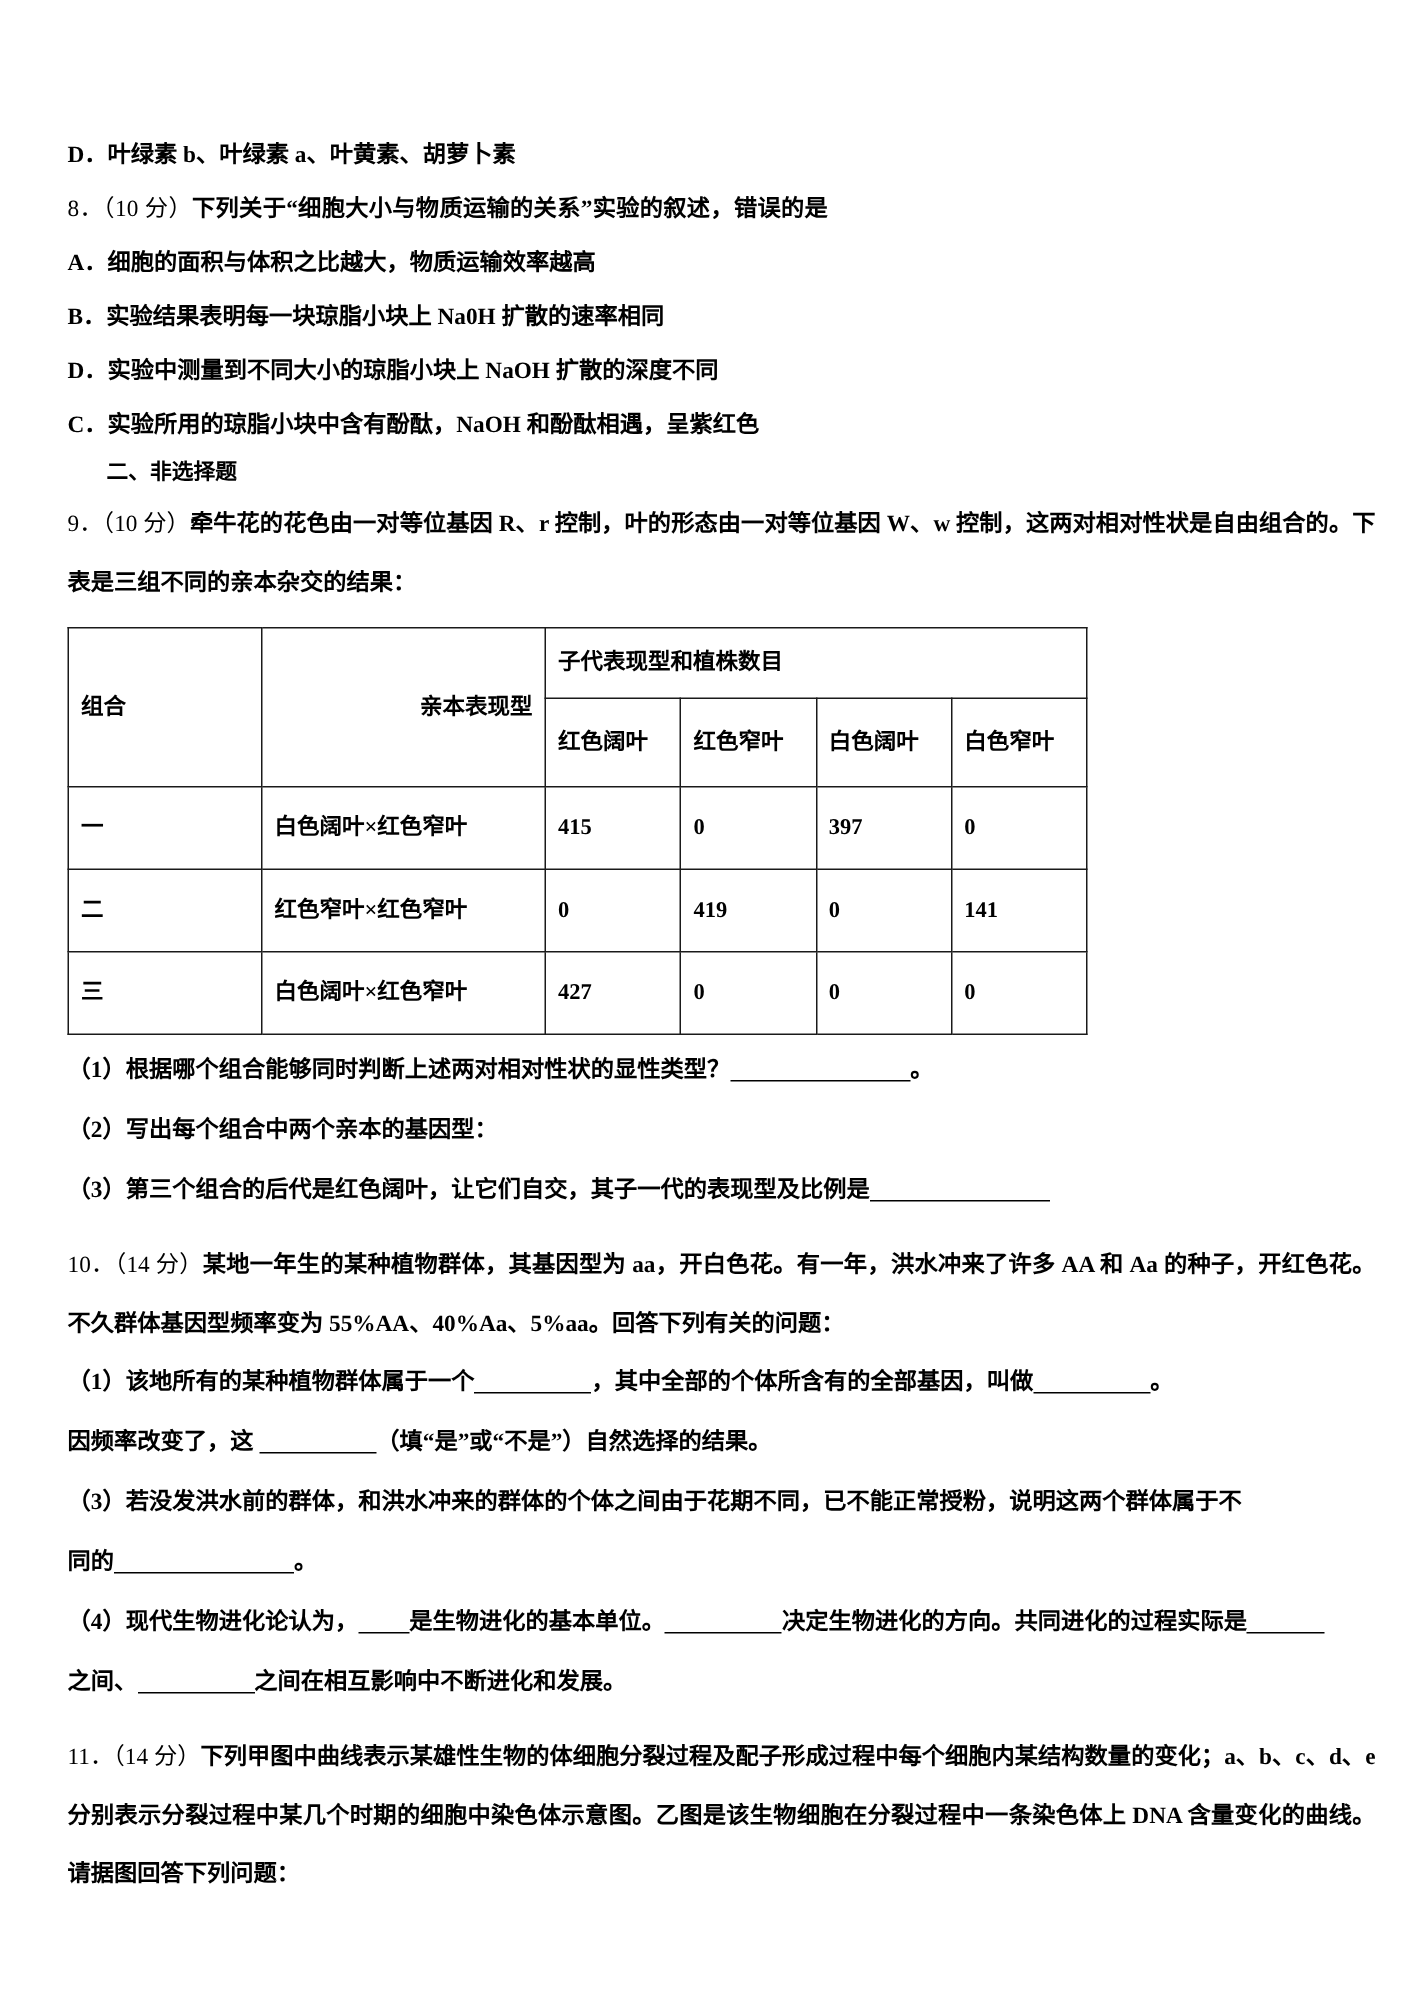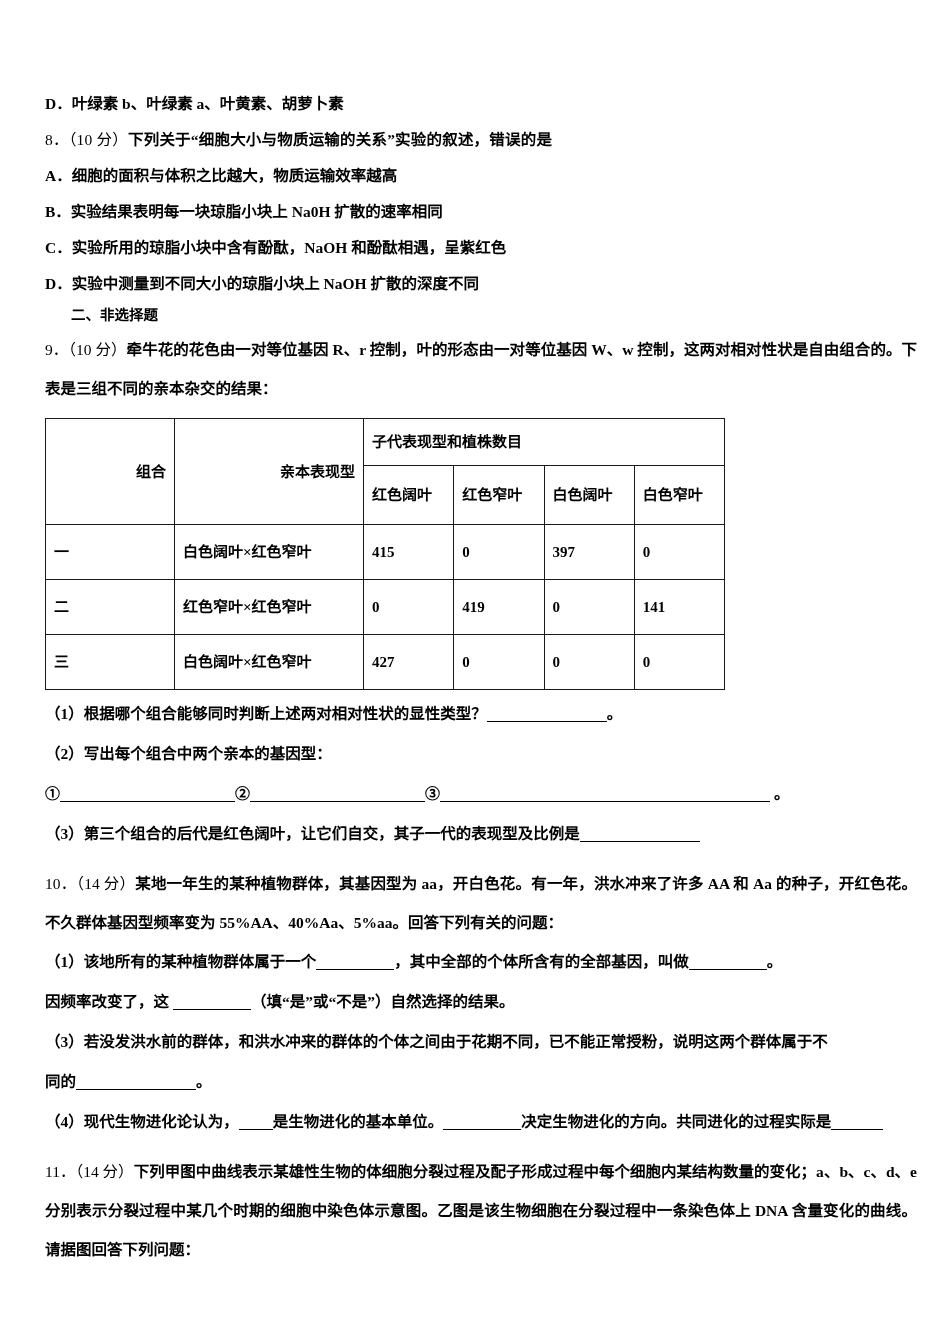--- a/index.html
+++ b/index.html
@@ -76,21 +76,21 @@
     table-layout: fixed;
   }
   table.genetics td {
     border: 1.1px solid #1a1a1a;
     font-size: 15px;
     font-weight: bold;
     padding: 6px 8px;
     vertical-align: middle;
     line-height: 22px;
   }
-  table.genetics td.hdr-combo { width: 112px; height: 64px; text-align: right; }
+  table.genetics td.hdr-combo { width: 112px; height: 64px; }
   table.genetics td.hdr-parent { width: 172px; text-align: right; }
   table.genetics td.hdr-span { height: 34px; font-weight: bold; }
   table.genetics td.sub { height: 46px; width: 99px; }
   table.genetics td.body-cell { height: 42px; }
   table.genetics td.num { font-weight: bold; }
 
   .blank-s { display:inline-block; border-bottom: 1.2px solid #000; width: 52px; vertical-align: -3px; }
   .blank-m { display:inline-block; border-bottom: 1.2px solid #000; width: 78px; vertical-align: -3px; }
   .blank-l { display:inline-block; border-bottom: 1.2px solid #000; width: 120px; vertical-align: -3px; }
   .blank-xl { display:inline-block; border-bottom: 1.2px solid #000; width: 175px; vertical-align: -3px; }
@@ -110,22 +110,22 @@
 
 <div class="page">
   <div class="content">
 
     <div class="opt">D．叶绿素 b、叶绿素 a、叶黄素、胡萝卜素</div>
 
     <div class="line"><span class="qnum">8．</span><span class="score">（10 分）</span><span>下列关于“细胞大小与物质运输的关系”实验的叙述，错误的是</span></div>
 
     <div class="opt">A．细胞的面积与体积之比越大，物质运输效率越高</div>
     <div class="opt">B．实验结果表明每一块琼脂小块上 Na0H 扩散的速率相同</div>
+    <div class="opt">D．实验中测量到不同大小的琼脂小块上 NaOH 扩散的深度不同</div>
     <div class="opt">C．实验所用的琼脂小块中含有酚酞，NaOH 和酚酞相遇，呈紫红色</div>
-    <div class="opt">D．实验中测量到不同大小的琼脂小块上 NaOH 扩散的深度不同</div>
 
     <div class="sect-head">二、非选择题</div>
 
     <div class="para" style="margin-top:2px;"><span class="qnum">9．</span><span class="score">（10 分）</span><span>牵牛花的花色由一对等位基因 R、r 控制，叶的形态由一对等位基因 W、w 控制，这两对相对性状是自由组合的。下表是三组不同的亲本杂交的结果：</span></div>
 
     <table class="genetics">
       <tbody>
         <tr>
           <td class="hdr-combo" rowspan="2">组合</td>
           <td class="hdr-parent" rowspan="2">亲本表现型</td>
@@ -161,34 +161,34 @@
           <td class="body-cell num">0</td>
           <td class="body-cell num">0</td>
         </tr>
       </tbody>
     </table>
 
     <div class="fillrow"><span>（1）根据哪个组合能够同时判断上述两对相对性状的显性类型？</span><span class="blank-l"></span><span>。</span></div>
 
     <div class="fillrow">（2）写出每个组合中两个亲本的基因型：</div>
 
-    <div class="fillrow"><span class="circnum">①</span><span class="blank-xl"></span><span class="circnum">②</span><span class="blank-xl"></span><span class="circnum">③</span><span class="blank-xxl"></span>&nbsp;<span>。</span></div>
 
     <div class="fillrow"><span>（3）第三个组合的后代是红色阔叶，让它们自交，其子一代的表现型及比例是</span><span class="blank-l"></span></div>
 
     <div class="para" style="margin-top:10px;"><span class="qnum">10．</span><span class="score">（14 分）</span><span>某地一年生的某种植物群体，其基因型为 aa，开白色花。有一年，洪水冲来了许多 AA 和 Aa 的种子，开红色花。不久群体基因型频率变为 55%AA、40%Aa、5%aa。回答下列有关的问题：</span></div>
 
     <div class="fillrow"><span>（1）该地所有的某种植物群体属于一个</span><span class="blank-m"></span><span>，其中全部的个体所含有的全部基因，叫做</span><span class="blank-m"></span><span>。</span></div>
 
 
     <div class="fillrow"><span>因频率改变了，这</span>&nbsp;<span class="blank-m"></span><span>（填“是”或“不是”）自然选择的结果。</span></div>
 
     <div class="fillrow"><span>（3）若没发洪水前的群体，和洪水冲来的群体的个体之间由于花期不同，已不能正常授粉，说明这两个群体属于不</span></div>
 
     <div class="fillrow"><span>同的</span><span class="blank-l"></span><span>。</span></div>
 
     <div class="fillrow"><span>（4）现代生物进化论认为，</span><span class="blank-xs"></span><span>是生物进化的基本单位。</span><span class="blank-m"></span><span>决定生物进化的方向。共同进化的过程实际是</span><span class="blank-s"></span></div>
 
+    <div class="fillrow"><span>之间、</span><span class="blank-m"></span><span>之间在相互影响中不断进化和发展。</span></div>
 
     <div class="para" style="margin-top:10px;"><span class="qnum">11．</span><span class="score">（14 分）</span><span>下列甲图中曲线表示某雄性生物的体细胞分裂过程及配子形成过程中每个细胞内某结构数量的变化；a、b、c、d、e 分别表示分裂过程中某几个时期的细胞中染色体示意图。乙图是该生物细胞在分裂过程中一条染色体上 DNA 含量变化的曲线。请据图回答下列问题：</span></div>
 
   </div>
 </div>
 
 </body></html>

